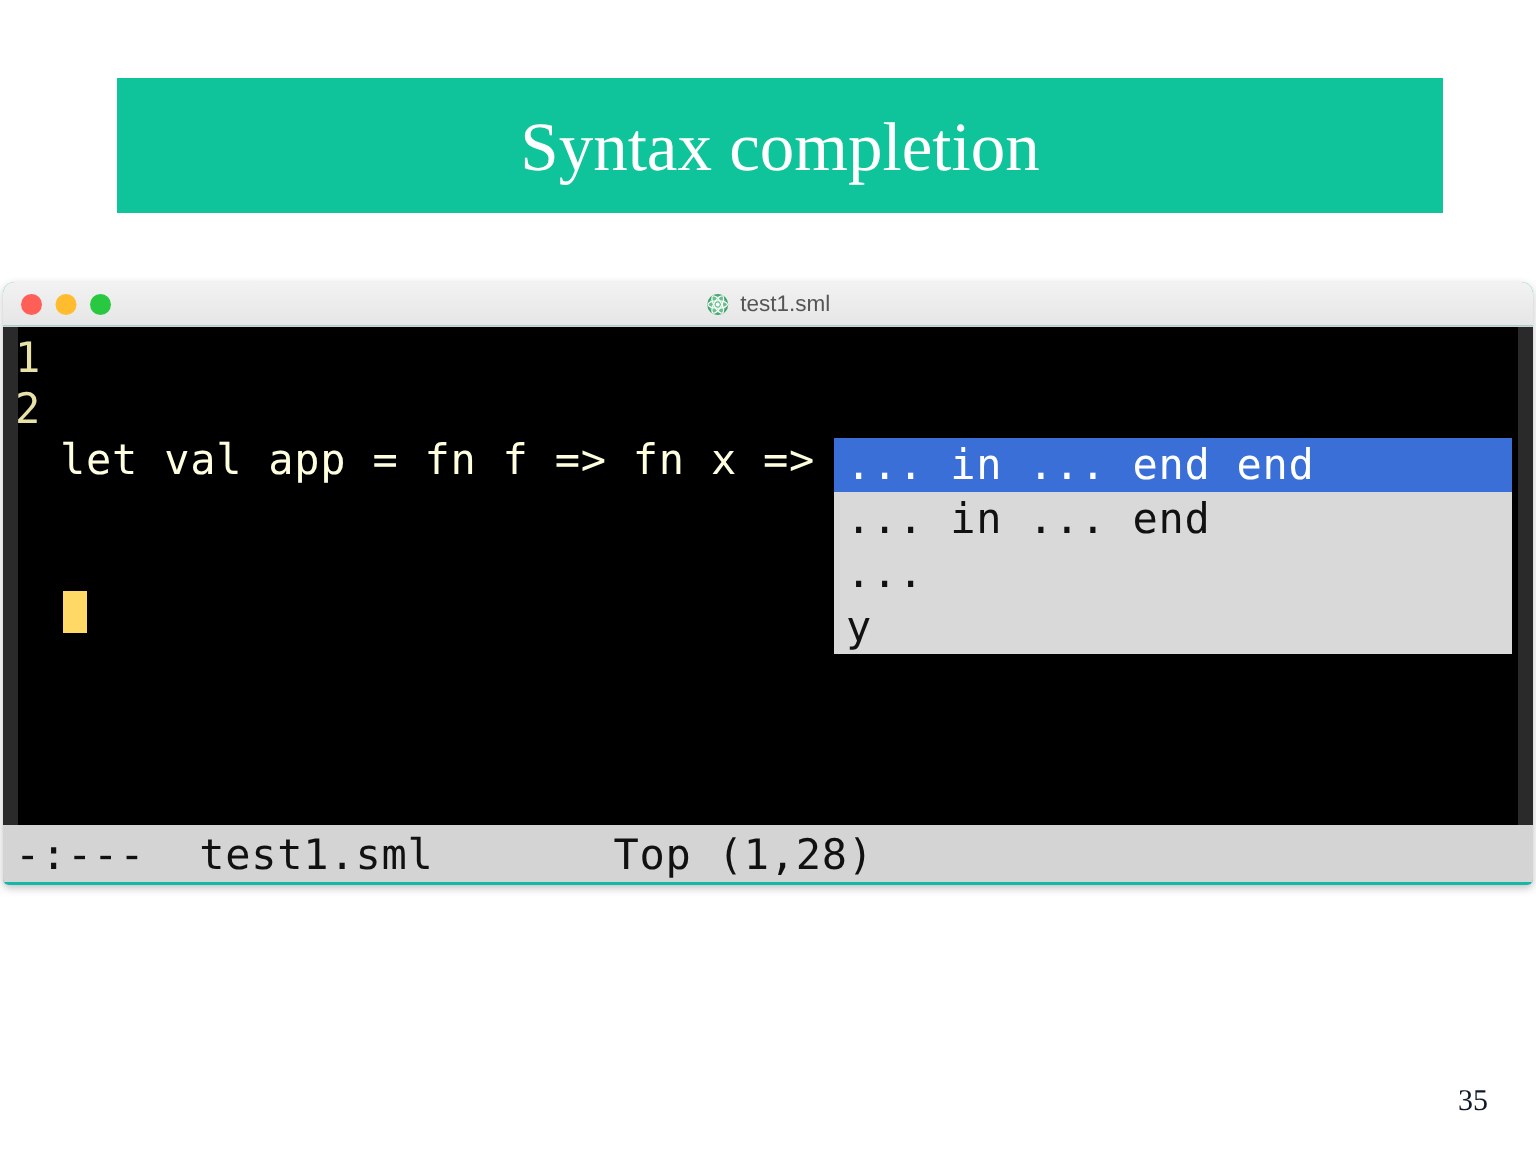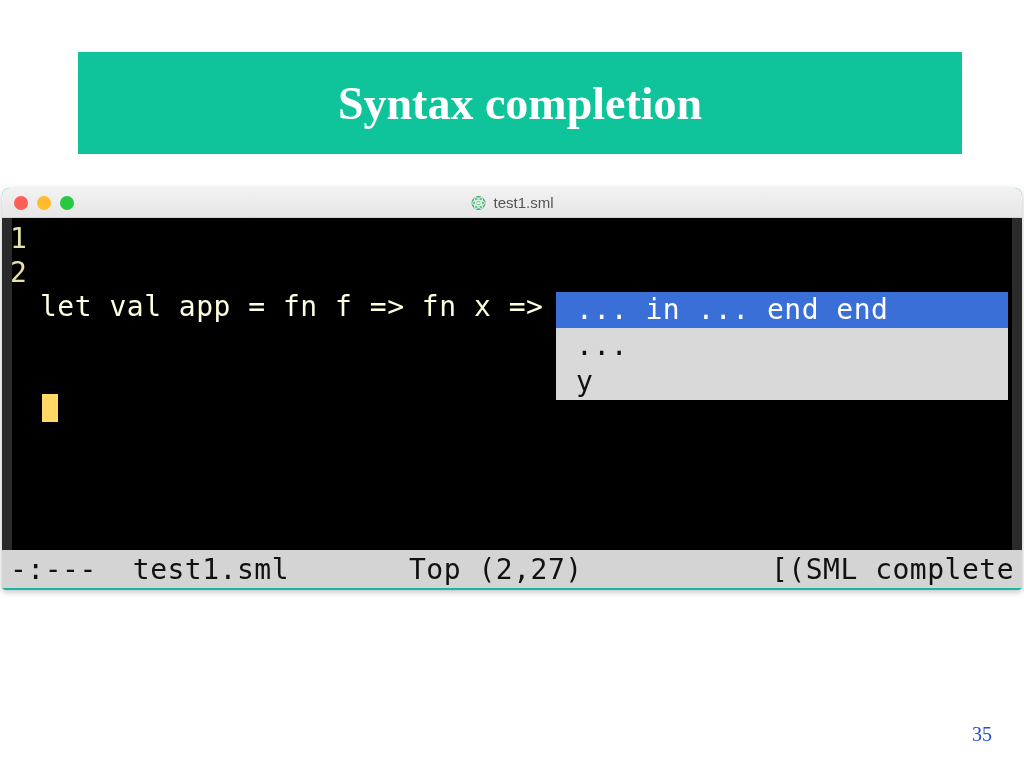--- a/index.html
+++ b/index.html
@@ -9,28 +9,28 @@
     background: #ffffff;
     font-family: "Times New Roman", serif;
     position: relative;
     overflow: hidden;
   }
   .slide-title {
     position: absolute;
     left: 78px;
     top: 52px;
     width: 884px;
-    height: 102px;
+    height: 90px;
     background: #0fc49a;
     display: flex;
     align-items: center;
     justify-content: center;
     color: #ffffff;
     font-size: 46px;
-    font-weight: 700;
+    font-weight: 400;
     text-align: center;
   }
   .editor-window {
     position: absolute;
     left: 2px;
     top: 188px;
     width: 1020px;
     height: 402px;
     background: #14b8a6;
     border-radius: 8px 8px 4px 4px;
@@ -121,21 +121,21 @@
     left: 554px;
     width: 452px;
     background: #d9d9d9;
     font-family: "Menlo", "Consolas", monospace;
     font-size: 28px;
     line-height: 36px;
     color: #111;
     box-shadow: 0 1px 4px rgba(0,0,0,0.4);
   }
   .completion-item {
-    padding: 0 20px;
+    padding: 0 8px;
     white-space: pre;
     letter-spacing: 0.5px;
   }
   .completion-item.selected {
     background: #3a6fd8;
     color: #ffffff;
   }
 
   .modeline {
     height: 38px;
@@ -152,21 +152,21 @@
   .modeline .seg-left { flex: 0 0 auto; }
   .modeline .seg-mid1 { padding-left: 36px; }
   .modeline .seg-mid2 { padding-left: 120px; }
   .modeline .seg-right { margin-left: auto; }
 
   .page-number {
     position: absolute;
     right: 32px;
     bottom: 22px;
     font-size: 20px;
-    color: #1d4ed8;
+    color: #0f172a;
     font-family: "Times New Roman", serif;
   }
 </style>
 </head>
 <body>
 
 <div class="slide-title">
   <span>Syntax completion</span>
 </div>
 
@@ -200,26 +200,26 @@
       <div>2</div>
     </div>
 
     <div class="code">
       <div class="code-line"><span>let val app = fn f =&gt; fn x =&gt; f x</span></div>
       <div class="code-line"><span class="cursor"></span></div>
     </div>
 
     <div class="completion-popup">
       <div class="completion-item selected">... in ... end end</div>
+      <div class="completion-item">... in ... end</div>
       <div class="completion-item">...</div>
       <div class="completion-item">y</div>
     </div>
   </div>
 
   <div class="modeline">
     <span class="seg-left">-:---</span>
     <span class="seg-mid1">test1.sml</span>
-    <span class="seg-mid2">Top (2,27)</span>
-    <span class="seg-right">[(SML complete</span>
+    <span class="seg-mid2">Top (1,28)</span>
   </div>
 </div>
 
 <div class="page-number">35</div>
 
 </body></html>

